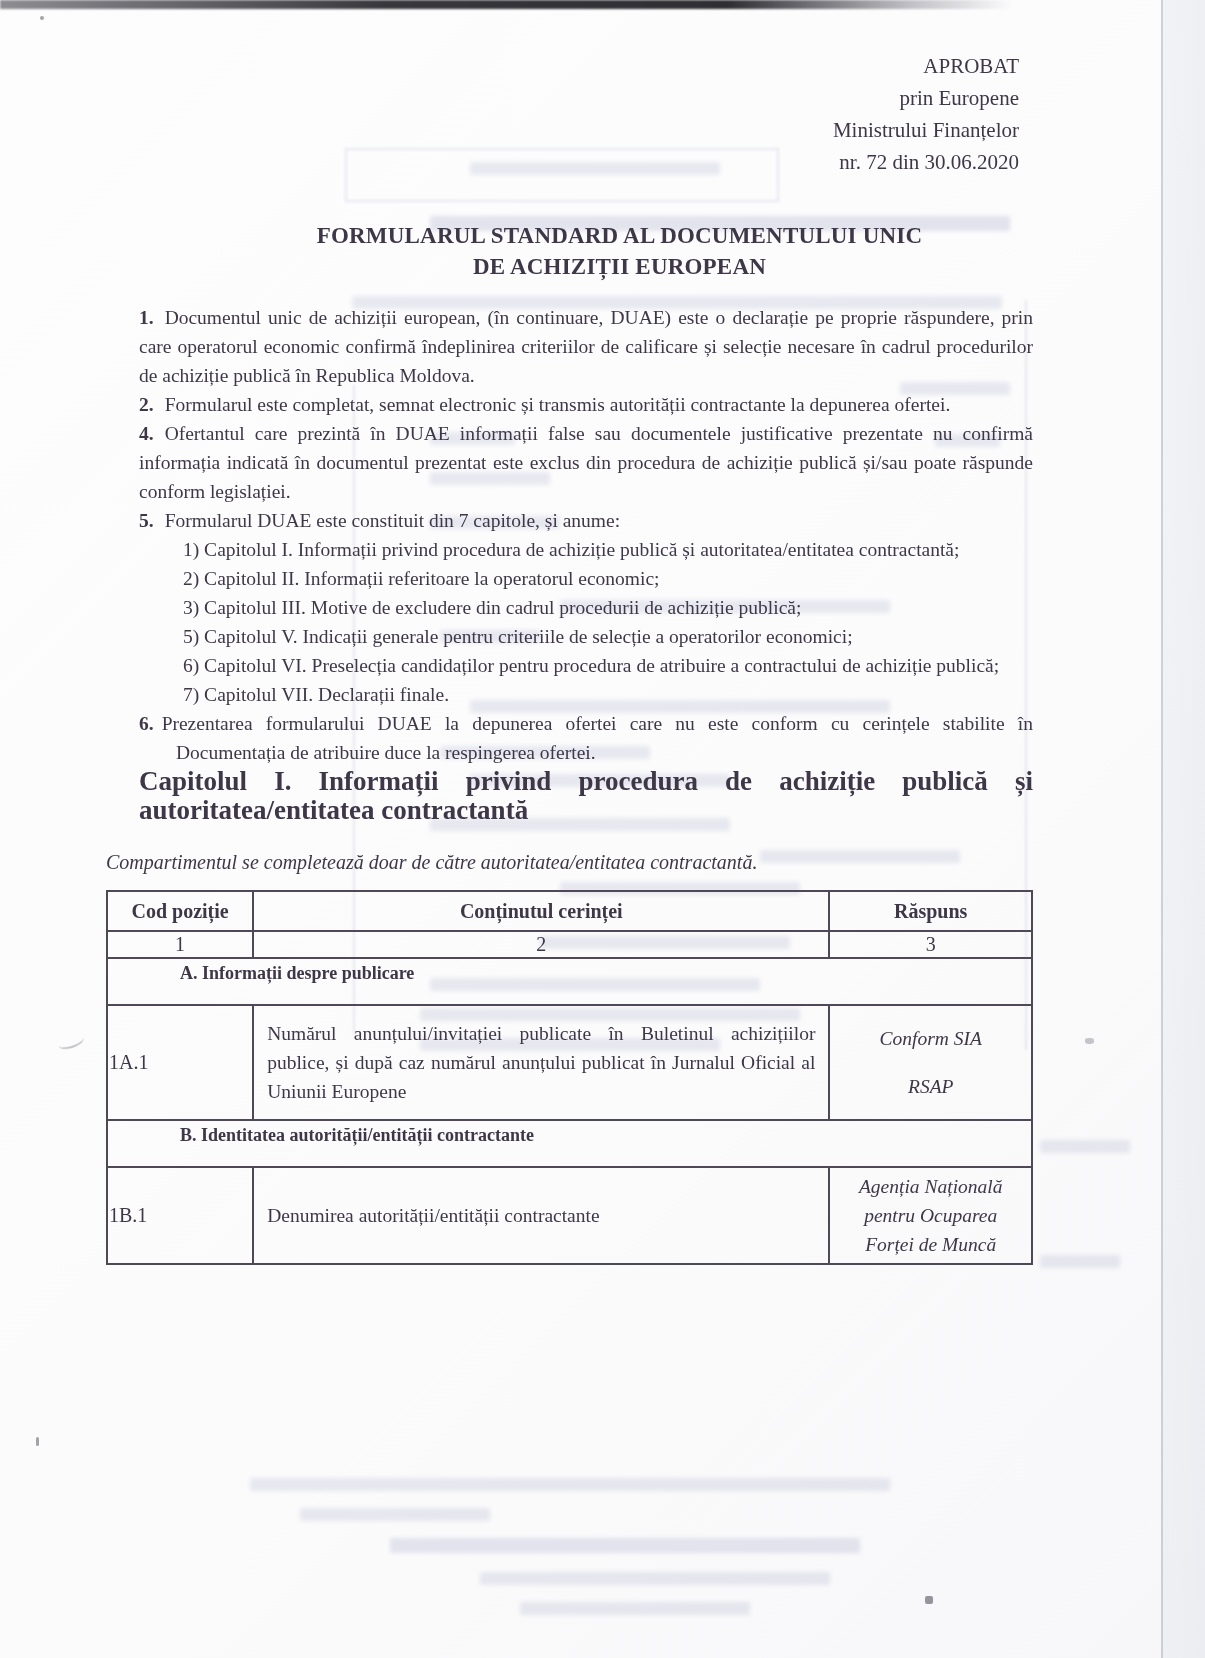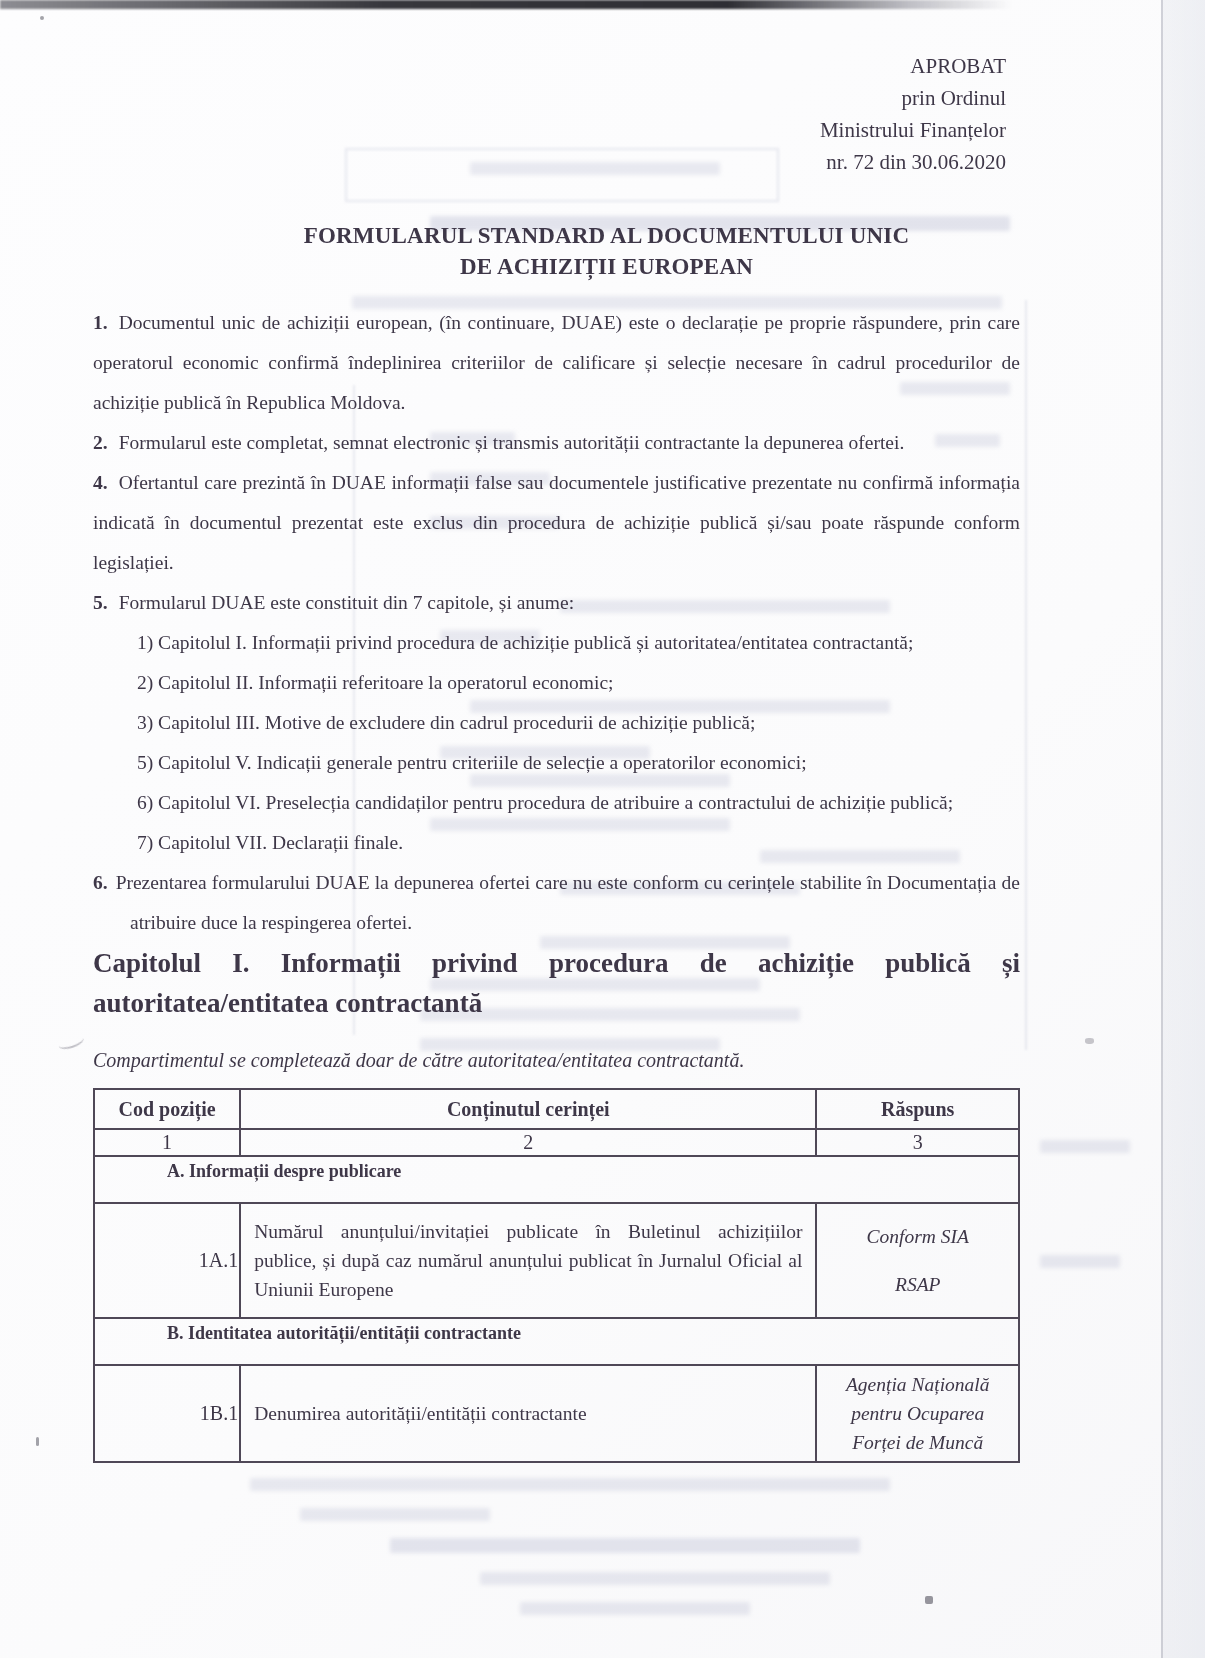--- a/index.html
+++ b/index.html
@@ -17,39 +17,39 @@
   .edge-line{position:absolute;left:1161px;top:0;width:2px;height:1658px;background:rgba(125,130,145,.35);}
   .edge-zone{position:absolute;left:1163px;top:0;width:42px;height:1658px;
     background:linear-gradient(to right,rgba(214,217,226,.25),rgba(226,229,236,.55));}
   .g{position:absolute;height:13px;background:rgba(92,102,152,.12);filter:blur(2px);border-radius:2px;}
   .gbox{position:absolute;border:2px solid rgba(92,102,152,.14);filter:blur(1.5px);}
   .gv{position:absolute;width:2px;background:rgba(92,102,152,.12);filter:blur(1px);}
   .speck{position:absolute;background:rgba(90,90,100,.55);border-radius:50%;}
   .squiggle{position:absolute;width:26px;height:10px;border-bottom:2px solid rgba(120,118,130,.45);
     border-radius:50%;transform:rotate(-18deg);filter:blur(.5px);}
   
-  .content{position:absolute;left:93px;top:50px;width:927px;}
+  .content{position:absolute;left:106px;top:50px;width:927px;}
   .approval{font-size:21px;line-height:32px;text-align:right;padding-right:14px;}
   .doc-title{margin-top:42px;padding-left:100px;text-align:center;font-weight:bold;
     font-size:23px;line-height:31px;letter-spacing:.2px;}
-  .body-text{margin-top:21px;font-size:19.5px;line-height:40px;text-align:justify;}
+  .body-text{margin-top:21px;font-size:19.5px;line-height:29px;text-align:justify;margin-left:33px;}
   .body-text p{margin:0;}
   .num{font-weight:bold;padding-right:11px;}
   .indent1{text-indent:44px;}
   .hang{padding-left:37px;text-indent:-37px;}
   .hang .num{padding-right:8px;}
   .chapter-heading{font-weight:bold;font-size:27px;}
   .note{font-style:italic;font-size:20px;line-height:28px;margin-top:23px;}
   
   table.duae{margin-top:14px;border-collapse:collapse;width:100%;font-size:19.5px;color:#3e3748;}
   table.duae td{border:2px solid #4f4857;vertical-align:middle;}
   .th-cell{font-weight:bold;text-align:center;font-size:20px;line-height:28px;padding:5px 4px;}
   .idx-cell{text-align:center;font-size:20px;padding:1px 0;}
   .section-cell{font-weight:bold;font-size:18px;padding:4px 8px 20px 72px;}
-  .code-cell{text-align:right;font-size:20px;}
+  .code-cell{text-align:left;font-size:20px;}
   .content-cell{text-align:justify;padding:13px 13px;line-height:29px;}
   .answer-cell{font-style:italic;text-align:center;line-height:29px;padding:4px 10px;}
   .answer-gap{margin-top:19px;}
   .col1{width:15.8%;}.col2{width:62.3%;}.col3{width:21.9%;}
 </style>
 </head>
 <body>
 
 <div class="page">
 
@@ -91,21 +91,21 @@
   <span class="speck" style="left:40px;top:16px;width:4px;height:4px;"></span>
   <span class="squiggle" style="left:58px;top:1036px;"></span>
   <span class="speck" style="left:1085px;top:1038px;width:9px;height:6px;border-radius:40%;background:rgba(120,118,130,.4);"></span>
   <span class="speck" style="left:36px;top:1437px;width:3px;height:9px;border-radius:2px;"></span>
   <span class="speck" style="left:925px;top:1596px;width:8px;height:8px;border-radius:2px;background:rgba(70,68,80,.55);"></span>
 
   <div class="content">
 
     <div class="approval">
       <div>APROBAT</div>
-      <div>prin Ordinul</div>
+      <div>prin Europene</div>
       <div>Ministrului Finanțelor</div>
       <div>nr. 72 din 30.06.2020</div>
     </div>
 
     <div class="doc-title">
       <div>FORMULARUL STANDARD AL DOCUMENTULUI UNIC</div>
       <div>DE ACHIZIȚII EUROPEAN</div>
     </div>
 
     <div class="body-text">

